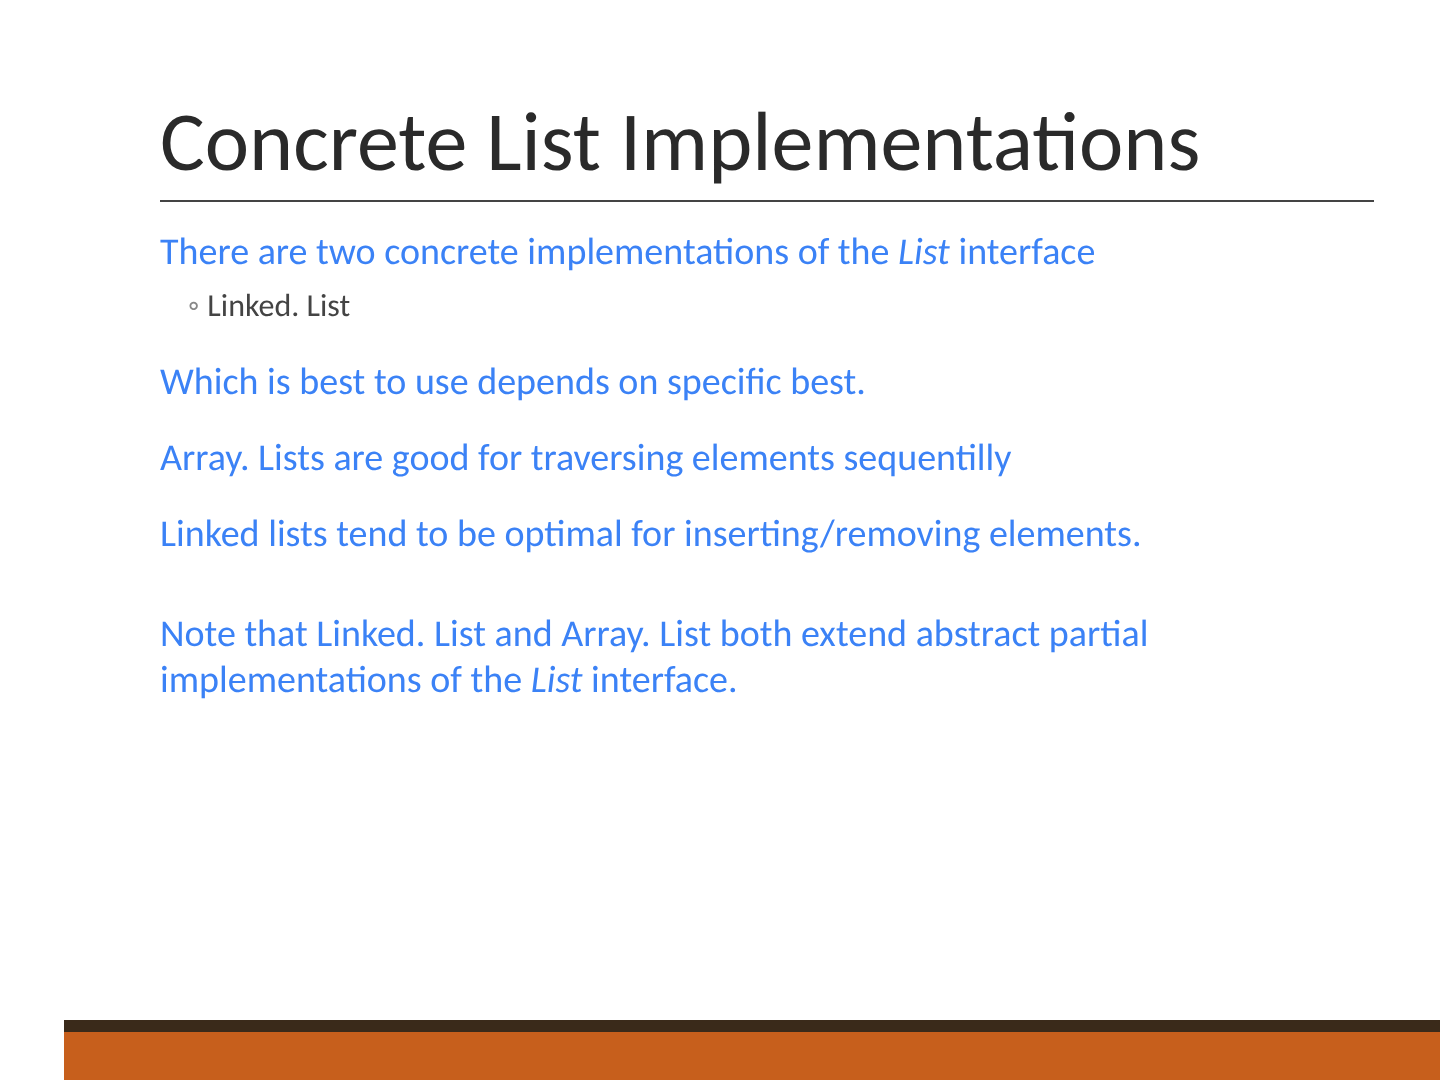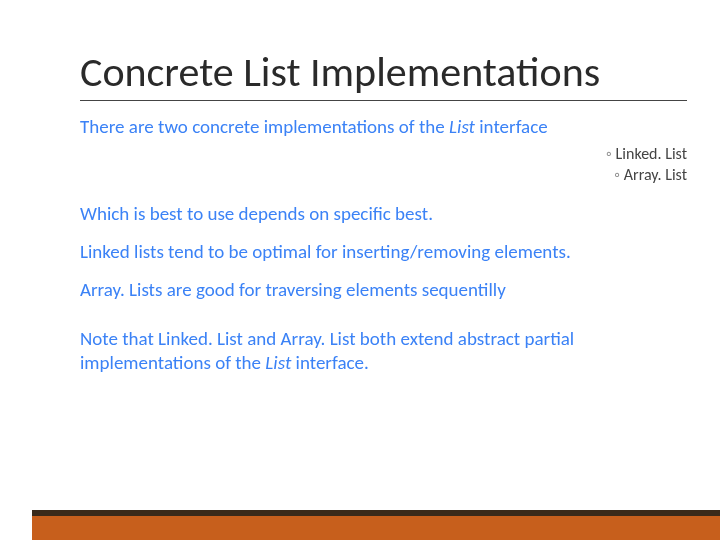--- a/index.html
+++ b/index.html
@@ -33,21 +33,20 @@
     margin-bottom: 14px;
   }
   .body-text .italic { font-style: italic; }
   .sub-list {
     margin: -10px 0 16px 14px;
   }
   .sub-list .item {
     font-size: 16px;
     color: #444;
     line-height: 1.35;
-    text-align: right;
   }
   .sub-list .bullet {
     color: #888;
     margin-right: 4px;
   }
   .footer-bar {
     position: absolute;
     left: 0;
     bottom: 0;
     width: 720px;
@@ -75,28 +74,25 @@
   <h1 class="title">Concrete List Implementations</h1>
 
   <p class="body-text">
     <span>There are two concrete implementations of the </span><span class="italic">List</span><span> interface</span>
   </p>
 
   <div class="sub-list">
     <div class="item">
       <span class="bullet">◦</span><span>Linked. List</span>
     </div>
-    <div class="item">
-      <span class="bullet">◦</span><span>Array. List</span>
-    </div>
   </div>
 
   <p class="body-text">Which is best to use depends on specific best.</p>
+  <p class="body-text">Array. Lists are good for traversing elements sequentilly</p>
   <p class="body-text">Linked lists tend to be optimal for inserting/removing elements.</p>
-  <p class="body-text">Array. Lists are good for traversing elements sequentilly</p>
 
   <div class="gap"></div>
 
   <p class="body-text">
     <span>Note that Linked. List and Array. List both extend abstract partial implementations of  the </span><span class="italic">List</span><span> interface.</span>
   </p>
 
   <div class="footer-bar">
     <div class="dark"></div>
     <div class="orange"></div>

